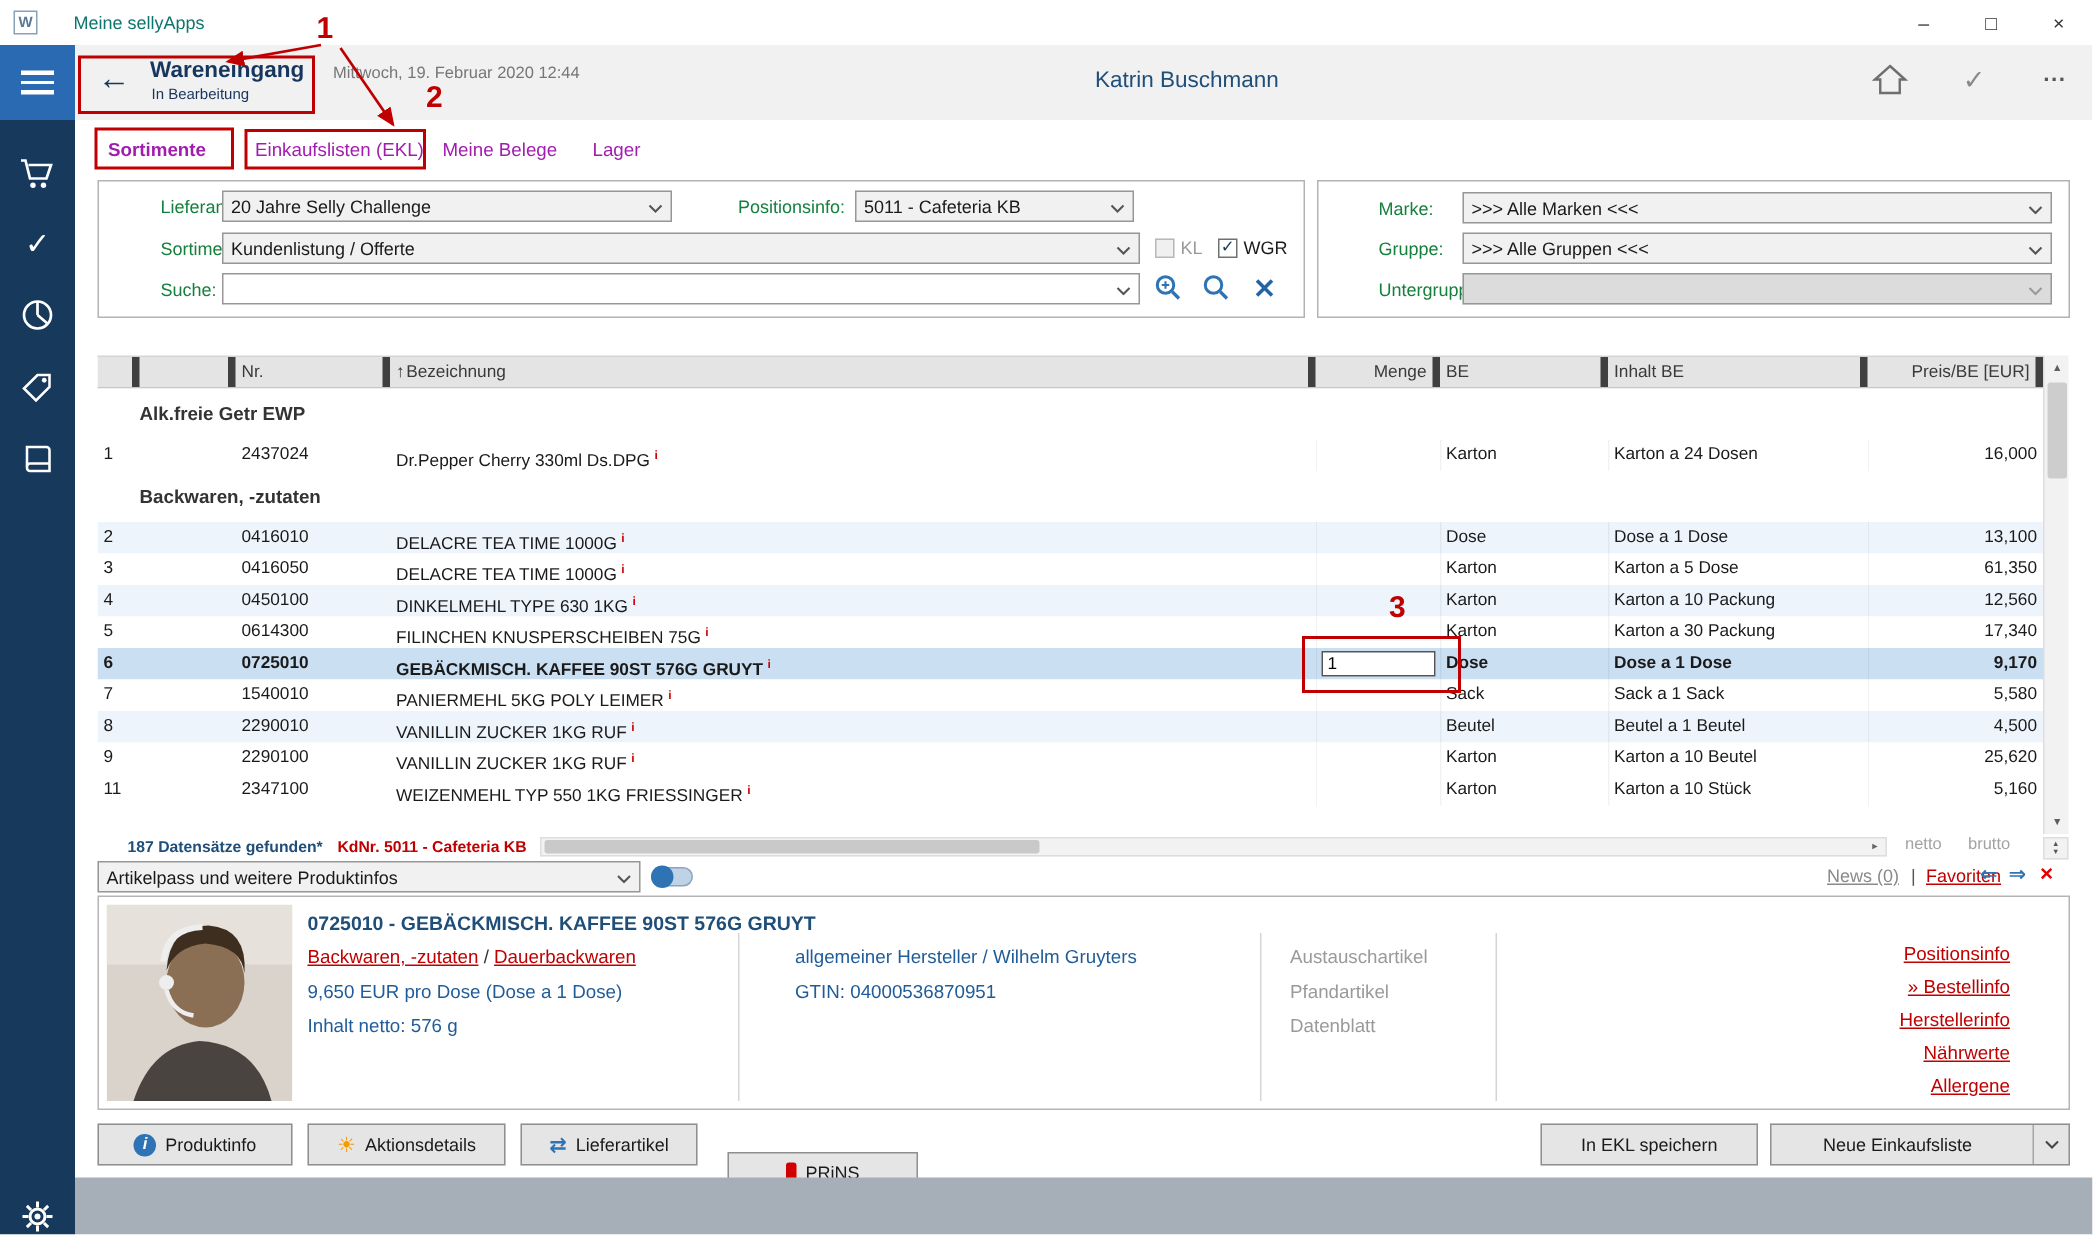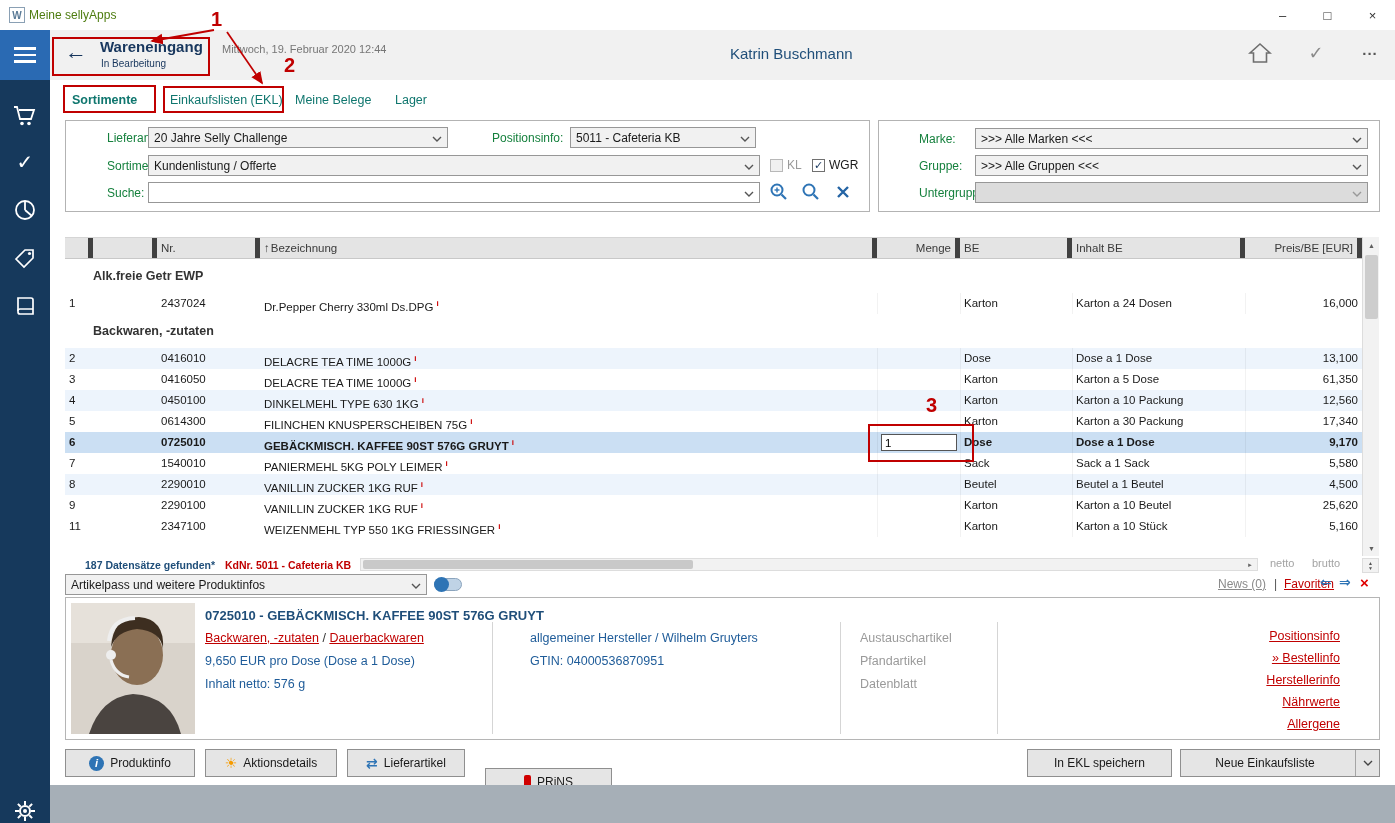--- a/index.html
+++ b/index.html
@@ -4,21 +4,21 @@
 <style>
   *{margin:0;padding:0;box-sizing:border-box;}
   html{background:#fff;}
   body{position:relative;width:1395px;height:823px;overflow:hidden;background:#fff;
        font-family:"Liberation Sans","DejaVu Sans",sans-serif;font-size:12px;color:#1a1a1a;}
 
   
   .titlebar{position:absolute;left:0;top:0;width:1395px;height:30px;background:#fff;display:flex;align-items:center;}
   .app-icon{width:16px;height:16px;margin-left:9px;border:1px solid #8aa0b4;color:#5a7a96;font-size:10px;font-weight:bold;
             display:flex;align-items:center;justify-content:center;}
-  .tb-title{margin-left:4px;font-size:12px;color:#4d7c0f;}
+  .tb-title{margin-left:24px;font-size:12px;color:#0f766e;}
   .win-controls{margin-left:auto;display:flex;height:30px;}
   .win-btn{width:45px;height:30px;display:flex;align-items:center;justify-content:center;font-size:13px;color:#333;}
 
   
   .sidebar{position:absolute;left:0;top:30px;width:50px;height:793px;background:#16395c;}
   .hamburger{position:absolute;left:0;top:0;width:50px;height:50px;background:#2a6ab3;
              display:flex;flex-direction:column;justify-content:center;align-items:center;gap:4px;}
   .hamburger span{width:22px;height:2.5px;background:#fff;}
   .side-item{position:absolute;left:0;width:50px;height:36px;display:flex;align-items:center;justify-content:center;color:#fff;}
 
@@ -26,21 +26,21 @@
   .header-bg{position:absolute;left:50px;top:30px;width:1345px;height:50px;background:#f1f1f1;}
   .back-btn{position:absolute;left:60px;top:38px;width:32px;height:28px;display:flex;align-items:center;justify-content:center;
             font-size:22px;font-weight:bold;color:#17365d;}
   .hdr-title{position:absolute;left:100px;top:38px;font-size:15px;font-weight:bold;color:#17365d;}
   .hdr-sub{position:absolute;left:101px;top:58px;font-size:10px;color:#17365d;}
   .hdr-date{position:absolute;left:222px;top:43px;font-size:11px;color:#767676;}
   .hdr-user{position:absolute;left:730px;top:45px;font-size:15px;color:#1f4e79;}
   .hdr-ico{position:absolute;display:flex;align-items:center;justify-content:center;color:#6e6e6e;}
 
   
-  .tab{position:absolute;top:93px;font-size:12.5px;color:#0f766e;}
+  .tab{position:absolute;top:93px;font-size:12.5px;color:#a21caf;}
   .tab.active{font-weight:bold;}
 
   
   .fbox{position:absolute;border:1px solid #b3b3b3;background:#fff;}
   .flabel{position:absolute;font-size:12px;color:#15803d;margin-left:35px;}
   .combo{position:absolute;height:21px;background:#f1f1f1;border:1px solid #979797;display:flex;align-items:center;
          padding:0 18px 0 5px;font-size:12px;color:#1a1a1a;white-space:nowrap;overflow:hidden;}
   .combo.white{background:#fff;}
   .combo.disabled{background:#dcdcdc;}
   .combo .chev{position:absolute;right:5px;top:8px;}

